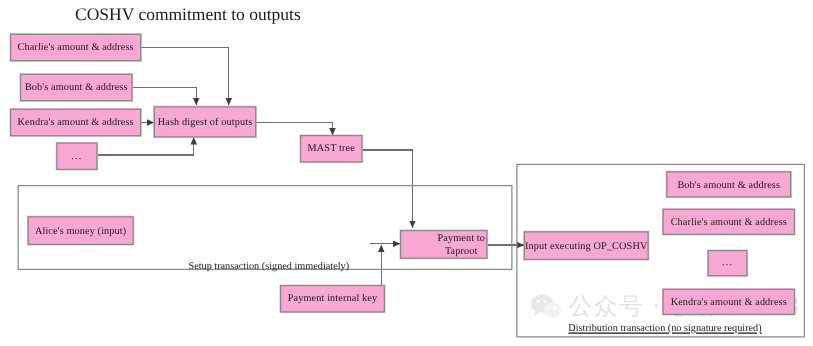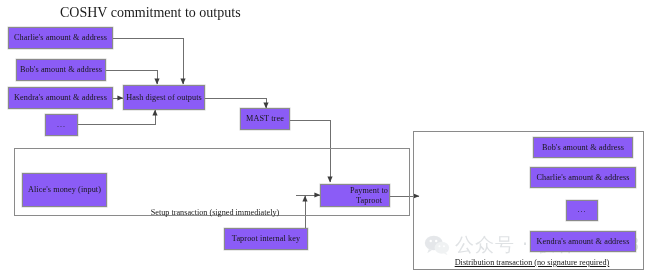--- a/index.html
+++ b/index.html
@@ -18,21 +18,21 @@
   #svg-layer {
     position: absolute;
     left: 0; top: 0;
     width: 650px;
     height: 277px;
   }
   .box {
     position: absolute;
     border: 1px solid #8a8a8a;
     box-shadow: 0 0 0 0.5px rgba(120,120,120,0.35);
-    background: #8b5cf6;
+    background: #f9a8d4;
     display: flex;
     align-items: center;
     justify-content: center;
     text-align: center;
     color: #181818;
     font-size: 8.2px;
     line-height: 1.1;
     letter-spacing: 0.1px;
     box-sizing: border-box;
     z-index: 3;
@@ -141,37 +141,40 @@
   <div class="box" style="left:123px; top:85px; width:82px; height:25px;">
     <span>Hash digest of outputs</span>
   </div>
 
   <div class="box" style="left:240px; top:108px; width:50px; height:22px;">
     <span>MAST tree</span>
   </div>
 
   <div class="container-box" style="left:14px; top:148px; width:396px; height:68px;"></div>
 
-  <div class="box" style="left:22px; top:173px; width:85px; height:34px;">
+  <div class="box" style="left:22px; top:173px; width:85px; height:23px;">
     <span>Alice's money (input)</span>
   </div>
 
   <div class="caption" style="left:85px; top:208px; width:260px;">Setup transaction (signed immediately)</div>
 
 
   <div class="box" style="left:320px; top:184px; width:70px; height:23px;padding-left:28px;">
     <span>Payment to Taproot</span>
   </div>
 
   <div class="box" style="left:224px; top:228px; width:84px; height:22px;">
-    <span>Taproot internal key</span>
+    <span>Payment internal key</span>
   </div>
 
   <div class="container-box" style="left:413px; top:131px; width:231px; height:139px;"></div>
 
+  <div class="box" style="left:419px; top:185px; width:100px; height:23px;">
+    <span>Input executing OP_COSHV</span>
+  </div>
 
   <div class="box" style="left:533px; top:137px; width:100px; height:21px;">
     <span>Bob's amount &amp; address</span>
   </div>
 
   <div class="box" style="left:530px; top:167px; width:106px; height:21px;">
     <span>Charlie's amount &amp; address</span>
   </div>
 
   <div class="box dots" style="left:566px; top:200px; width:32px; height:21px;">

